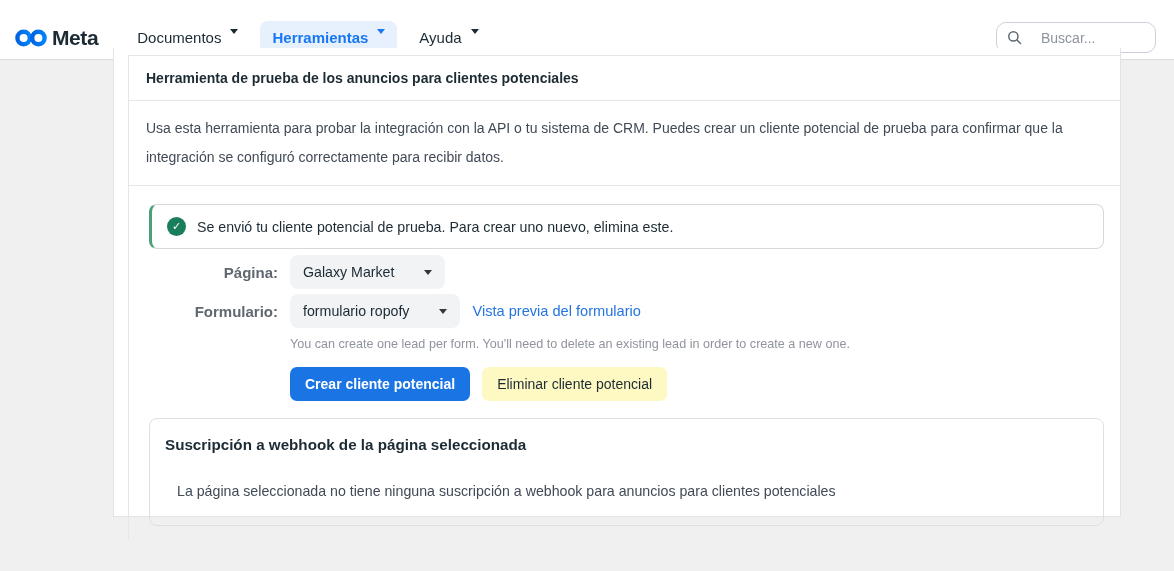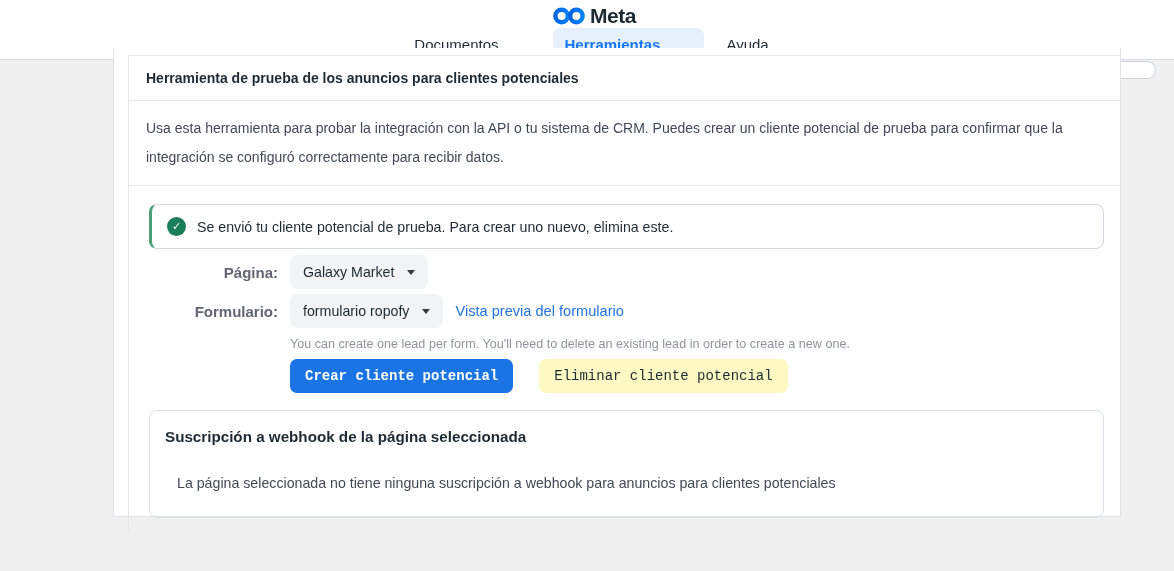--- a/index.html
+++ b/index.html
@@ -6,27 +6,27 @@
   html,body { width:1174px; height:571px; }
   body {
     font-family:"Liberation Sans","DejaVu Sans",sans-serif;
     background:var(--page-bg,#f0f0f1);
     position:relative; overflow:hidden;
     color:var(--text-dark,#1c2b33);
   }
   
   .nav {
     height:60px; background:#fff; border-bottom:1px solid #d9dde2;
-    display:flex; align-items:center; padding:4px 0 0 14px;flex-direction:column;
+    display:flex; align-items:center; padding:16px 0 0 14px;
   }
   .brand { display:flex; align-items:center; gap:4px; cursor:pointer; }
   .brand-text { font-size:21px; font-weight:700; letter-spacing:-0.4px; color:var(--text-dark,#1c2b33); }
   .nav-items { display:flex; align-items:center; margin-left:27px; }
   .nav-item {
-    display:flex; align-items:flex-end; gap:24px; padding:8px 12px;
+    display:flex; align-items:flex-start; gap:9px; padding:8px 12px;
     font-size:15px; font-weight:500; color:var(--text-dark,#1c2b33);
     border-radius:8px; cursor:pointer; white-space:nowrap;
   }
   .nav-item + .nav-item { margin-left:10px; }
   .nav-item.active {
     background:var(--nav-active-bg,#e7f0fd); color:var(--nav-active-text,#1877f2);
     font-weight:700;
   }
   .caret {
     width:0; height:0; display:inline-block;
@@ -78,30 +78,30 @@
   }
   
   .row { display:flex; margin-top:6px; }
   .row.second { margin-top:5px; }
   .row-label {
     width:129px; margin-right:12px; padding-top:9px; text-align:right;
     font-size:15px; font-weight:700; color:var(--label-gray,#606770);
   }
   .dd {
     background:var(--control-bg,#f2f3f5); border-radius:8px; padding:9px 13px;
-    display:flex; align-items:center; gap:13px; cursor:pointer;
+    display:flex; align-items:center; gap:30px; cursor:pointer;
     font-size:14.2px; color:var(--text-dark,#1c2b33);
   }
   .dd .caret { color:#33373c; border-top-width:5px; }
   .preview-link {
     align-self:center; margin-left:12px; font-size:14.6px;
     color:var(--link-blue,#2374e1); text-decoration:none; cursor:pointer;
   }
-  .helper { margin:9px 0 8px 141px; font-size:12.6px; color:var(--text-muted,#90949c); }
-  .btn-row { margin:7px 0 0 141px; display:flex; gap:26px;font-family:Liberation Mono, monospace; }
+  .helper { margin:9px 0 16px 141px; font-size:12.6px; color:var(--text-muted,#90949c); }
+  .btn-row { margin:7px 0 0 141px; display:flex; gap:12px; }
   .btn {
     border:none; border-radius:7px; padding:9px 15px;
     font-family:inherit; font-size:14px; cursor:pointer; white-space:nowrap;
   }
   .btn.primary { background:var(--accent-blue,#1b74e4); color:#fff; font-weight:700; }
   .btn.secondary { background:#fef9c3; color:var(--text-dark,#1c2b33); font-weight:400; }
   
   .webhook {
     margin-top:17px; border:1px solid #dce0e4; border-radius:8px;
     padding:17px 15px 26px;

